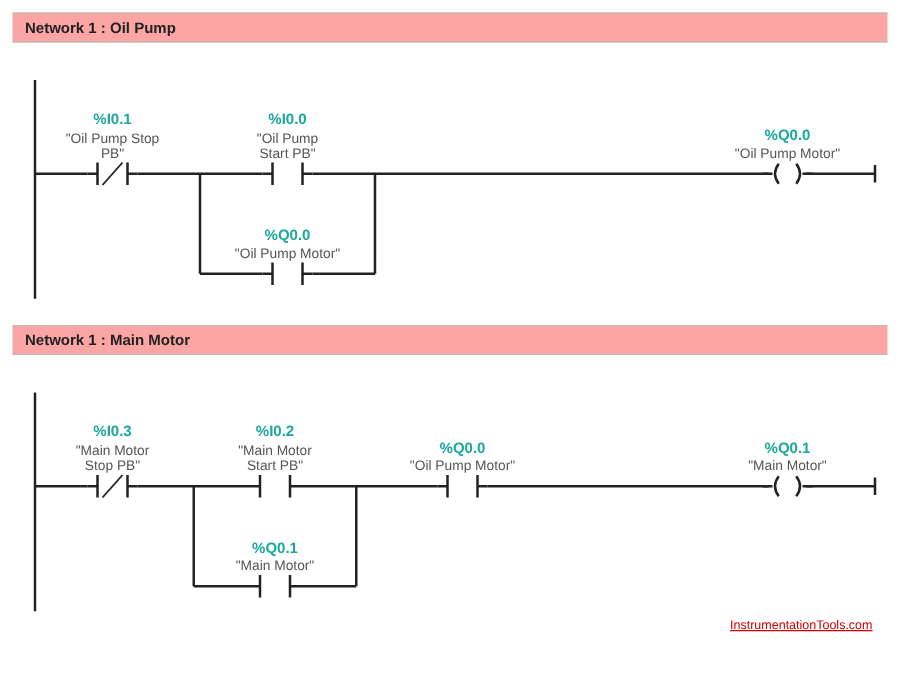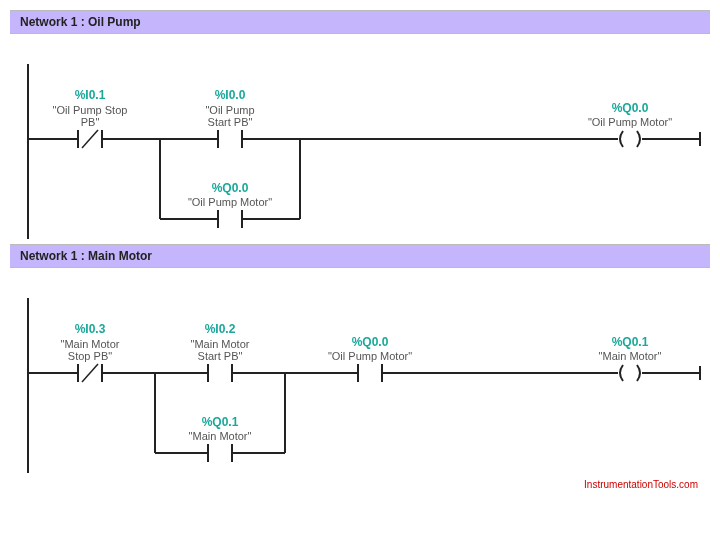--- a/index.html
+++ b/index.html
@@ -4,32 +4,32 @@
 <style>
   * { box-sizing: border-box; }
   body {
     margin: 0;
     padding: 10px;
     font-family: Arial, Helvetica, sans-serif;
     background: #ffffff;
     width: 720px;
   }
   .network-header {
-    background: #c4b5fd;
+    background: #fca5a5;
     border-top: 1px solid #bbb;
     border-bottom: 1px solid #bbb;
     padding: 4px 10px;
     font-weight: bold;
     font-size: 12px;
     color: #222;
     margin-bottom: 6px;
   }
   .network-body {
     position: relative;
-    padding: 4px 0 0 0;
+    padding: 4px 0 16px 0;
   }
   svg { display: block; }
   .addr {
     fill: #19a89a;
     font-family: Arial, Helvetica, sans-serif;
     font-weight: bold;
     font-size: 12px;
   }
   .desc {
     fill: #555;
@@ -38,20 +38,21 @@
   }
   .wire { stroke: #222; stroke-width: 2; fill: none; }
   .thin { stroke: #222; stroke-width: 1.5; fill: none; }
   .watermark {
     position: absolute;
     right: 12px;
     bottom: 2px;
     font-size: 10px;
     color: #c00;
     font-family: Arial, Helvetica, sans-serif;
+    text-decoration: underline;
   }
 </style>
 </head>
 <body>
 
 <div class="network-header">
   <span>Network 1 : Oil Pump</span>
 </div>
 <div class="network-body">
   <svg width="700" height="200">

